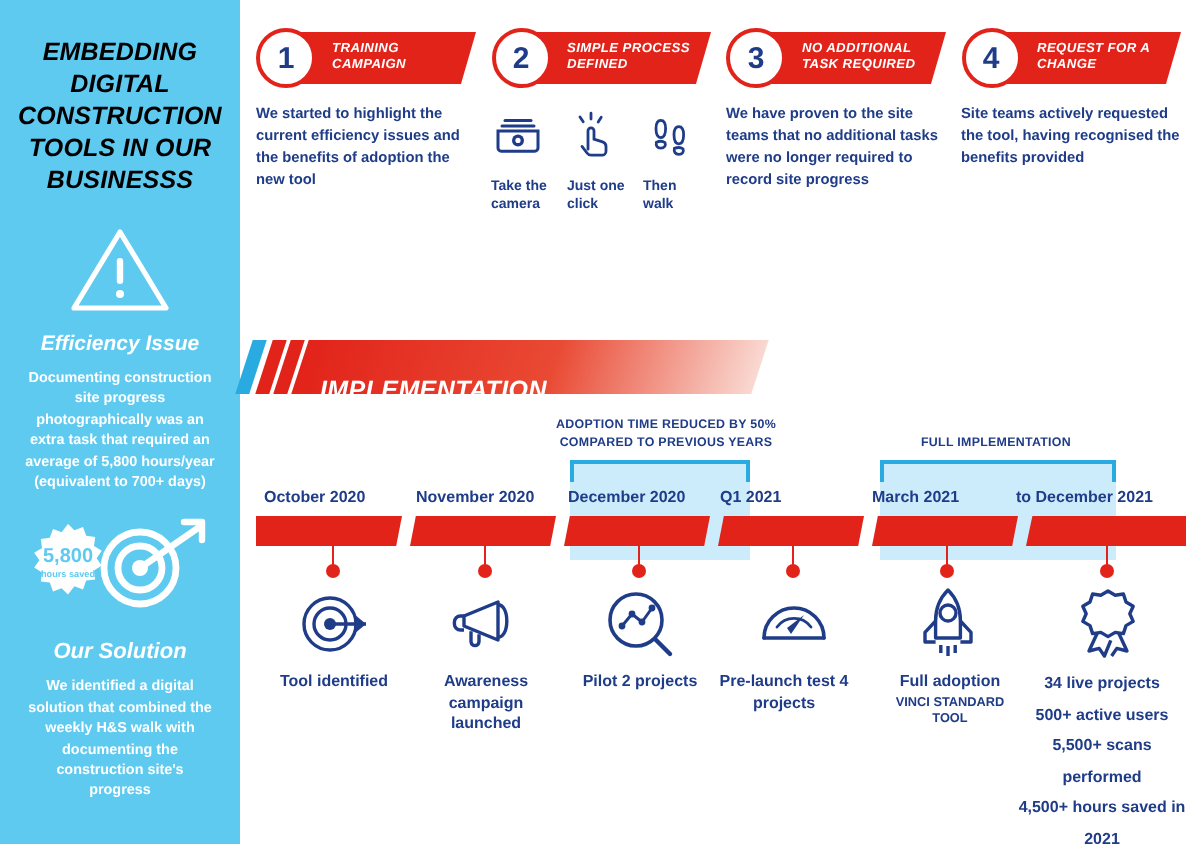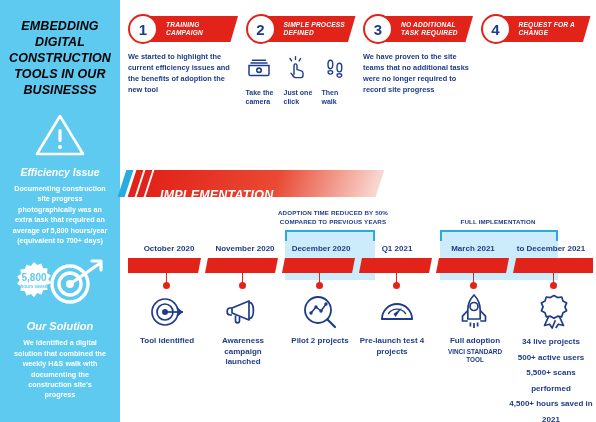--- a/index.html
+++ b/index.html
@@ -102,21 +102,21 @@
   }
 
   
   .tl{position:absolute;left:128px;top:208px;width:462px;height:200px;}
   .annot{position:absolute;color:#1F3C88;font-size:6.2px;font-weight:bold;
     line-height:9px;text-align:center;letter-spacing:.15px;}
   .band{position:absolute;background:#CCEBFB;}
   .bracket{position:absolute;border:2px solid #29ABE2;border-bottom:none;height:9px;}
   .datelbl{
     position:absolute;top:36px;color:#1F3C88;
-    font-size:8px;font-weight:bold;text-align:center;
+    font-size:8px;font-weight:bold;
   }
   .chev{
     position:absolute;top:50px;height:15px;background:#E2231A;
   }
   .stem{position:absolute;width:1.4px;background:#E2231A;top:65px;height:11px;}
   .dot{position:absolute;width:7px;height:7px;border-radius:50%;background:#E2231A;top:74px;}
   .mil-icon{position:absolute;top:84px;display:flex;justify-content:center;}
   .mil-lbl{
     position:absolute;top:128px;color:#1F3C88;
     font-size:8px;font-weight:bold;line-height:10.5px;text-align:center;
@@ -238,20 +238,21 @@
       <div class="card-body">We have proven to the site teams that no additional tasks were no longer required to record site progress</div>
     </div>
 
     <div class="card">
       <div class="badge-row">
         <div class="ribbon">
           <span>REQUEST FOR A CHANGE</span>
         </div>
         <div class="numcircle">4</div>
       </div>
+      <div class="card-body">Site teams actively requested the tool, having recognised the benefits provided</div>
     </div>
   </div>
 
   <div class="banner">
     <div class="slash s1"></div>
     <div class="slash s2"></div>
     <div class="slash s3"></div>
     <div class="banner-body"></div>
     <div class="banner-text">IMPLEMENTATION IMPROVEMENTS</div>
   </div>

